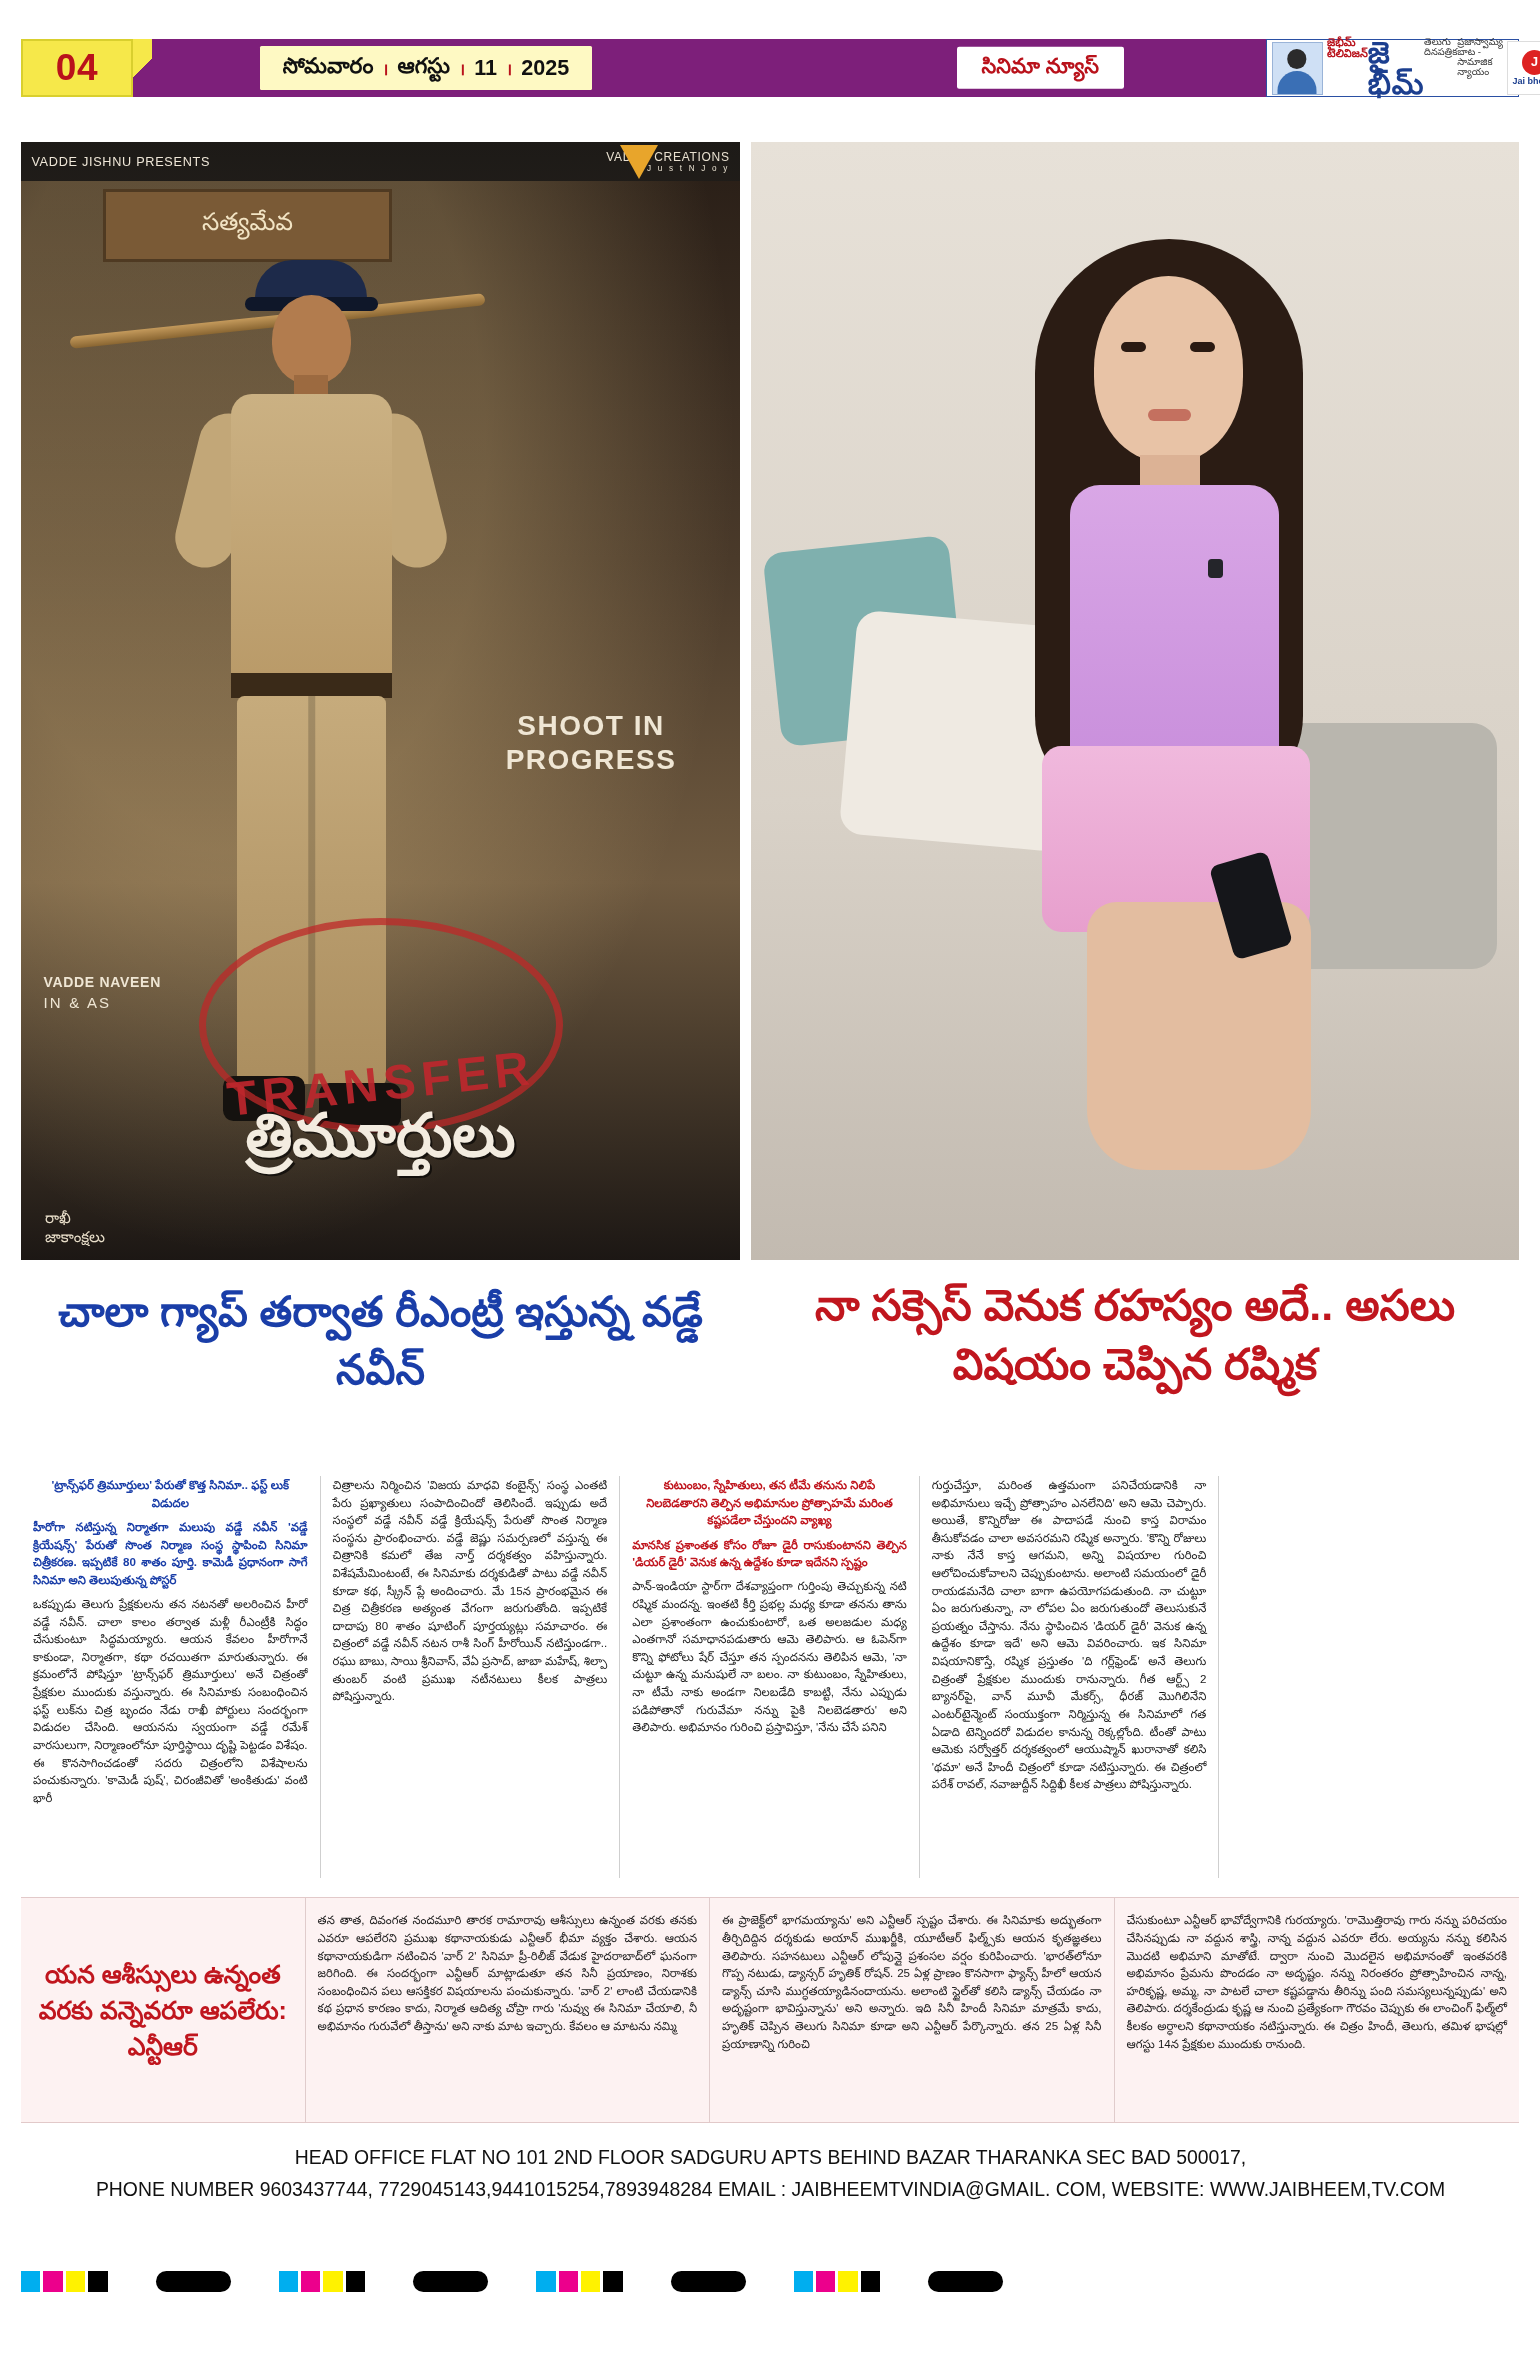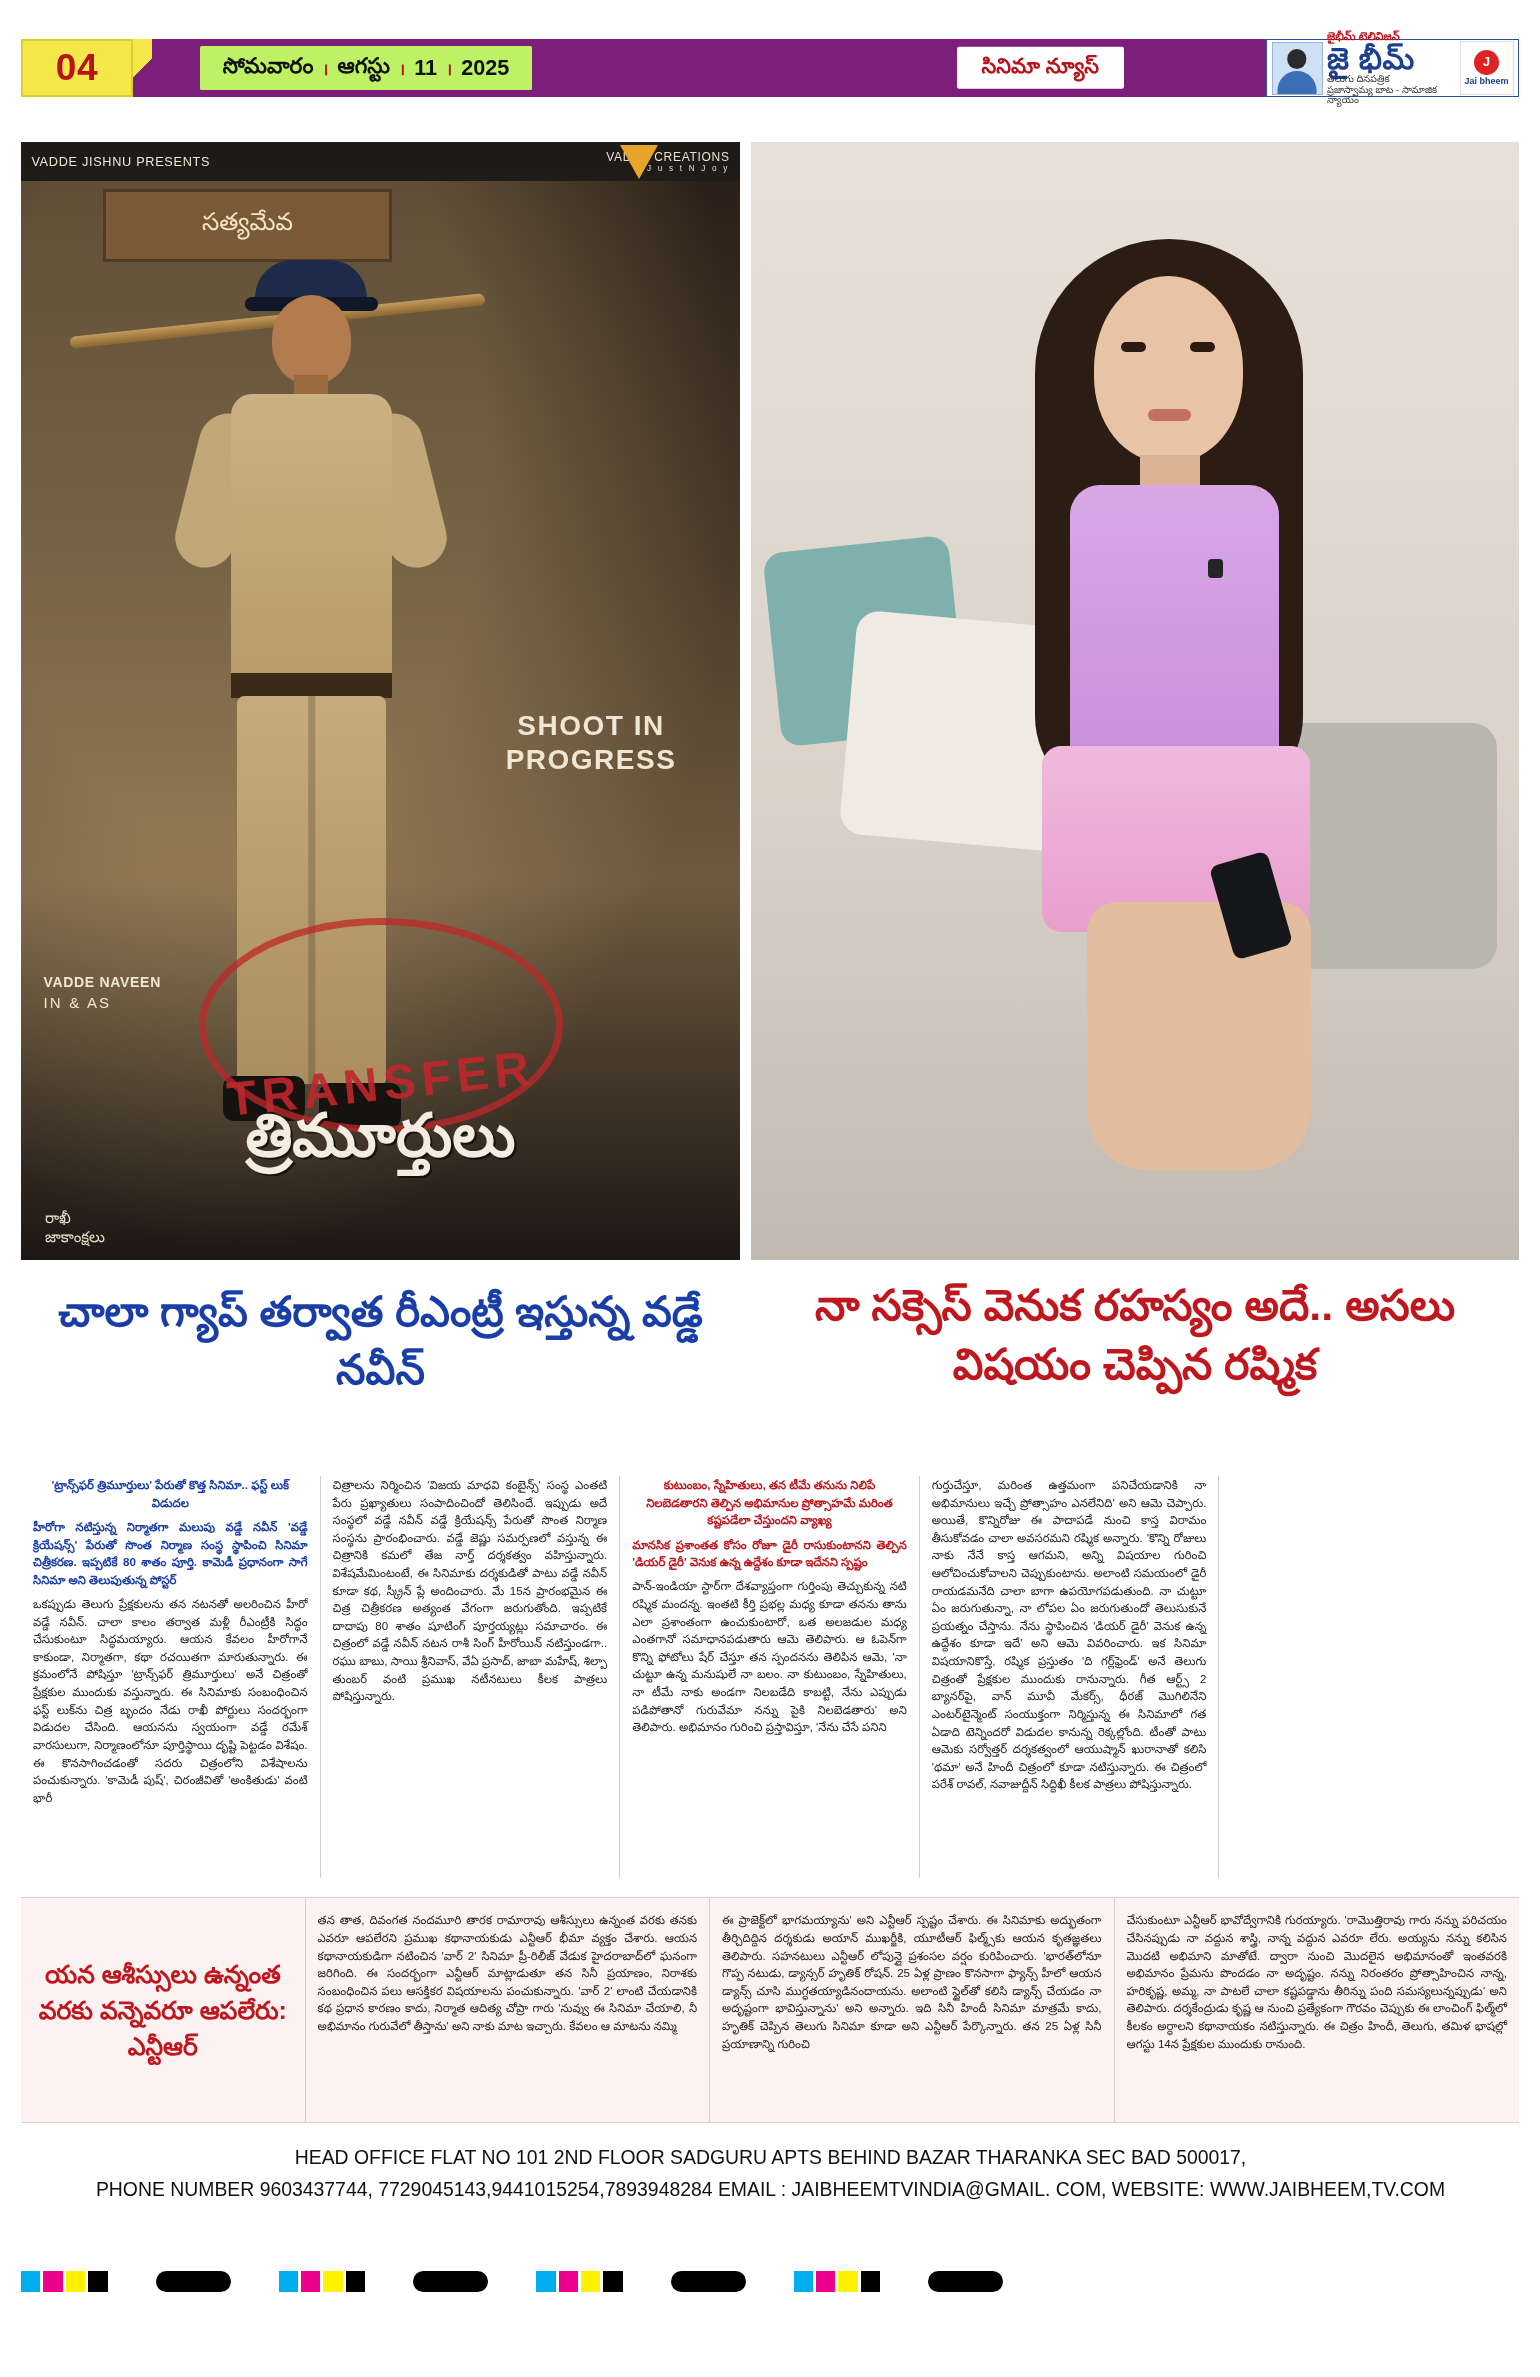--- a/index.html
+++ b/index.html
@@ -56,22 +56,22 @@
   }
   .date-bar {
     flex: 1 1 auto;
     background: #7d1f7a;
     display: flex;
     align-items: center;
     justify-content: flex-start;
     position: relative;
   }
   .date-inner {
-    background: #bef264;
-    margin-left: 48px;
+    background: #fef9c3;
+    margin-left: 108px;
     padding: 6.7px 22.4px;
     border-radius: 1.5px;
     display: flex;
     align-items: center;
     gap: 9px;
     text-align: center;
   }
   .date-inner span {
     font-size: 21.6px;
     font-weight: bold;
@@ -131,21 +131,21 @@
     bottom: 0;
     transform: translateX(-50%);
     width: 39px;
     height: 22.4px;
     border-radius: 19.4px 19.4px 0 0;
     background: #3a6fb5;
   }
   .brand-mid {
     flex: 1 1 auto;
     display: flex;
-    flex-direction: column;
+    flex-direction: row;
     justify-content: flex-start;
     line-height: 1.05;
   }
   .brand-mid .tl { font-size: 11.2px; color: #b9121b; font-weight: bold;}
   .brand-mid .big { font-size: 30px; color: #1c3f8f; font-weight: bold; letter-spacing:0.7px;}
   .brand-mid .sub { font-size: 9.7px; color: #333; }
   .brand-logo {
     width: 52px;
     height: 52px;
     flex: 0 0 auto;

